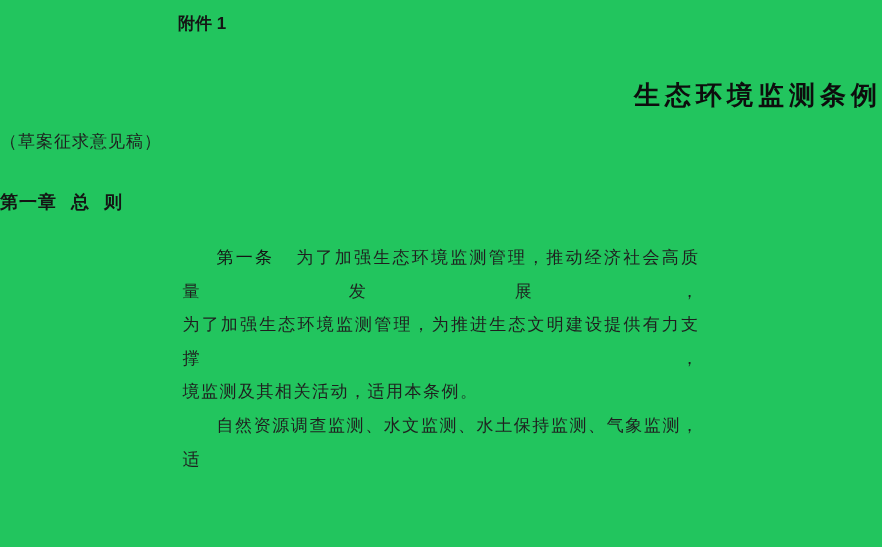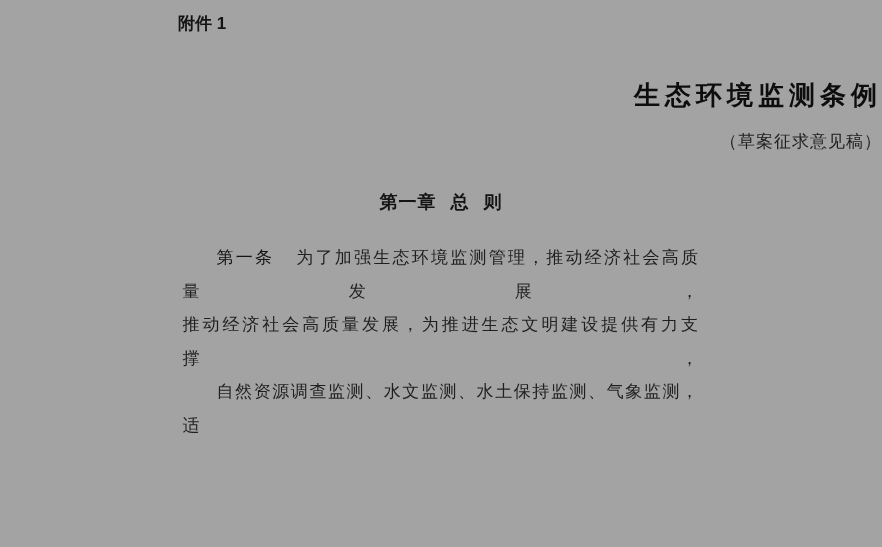--- a/index.html
+++ b/index.html
@@ -9,21 +9,21 @@
   body {
     width: 882px;
     height: 547px;
     overflow: hidden;
     background: #f2f2f2;
   }
   .page {
     position: relative;
     width: 882px;
     height: 547px;
-    background: #a3a3a3;
+    background: #22c55e;
     color: #1f1f1f;
     overflow: hidden;
     font-family: "Liberation Serif", "DejaVu Serif", serif;
   }
   .attachment {
     padding-top: 13px;
     margin-left: 178px;
     font-family: "Liberation Sans", "DejaVu Sans", sans-serif;
     font-weight: 700;
     font-size: 17px;
@@ -35,29 +35,28 @@
     text-align: right;
     font-family: "Liberation Serif", "DejaVu Serif", serif;
     font-weight: 700;
     font-size: 26px;
     line-height: 36px;
     letter-spacing: 5px;
     color: #0d0d0d;
   }
   .doc-subtitle {
     margin-top: 17px;
-    text-align: right;
+    text-align: left;
     font-size: 17px;
     line-height: 22px;
     letter-spacing: 1px;
     color: #1f1f1f;
   }
   .chapter {
     margin-top: 37px;
-    text-align: center;
     font-family: "Liberation Sans", "DejaVu Sans", sans-serif;
     font-weight: 700;
     font-size: 18px;
     line-height: 24px;
     letter-spacing: 1px;
     word-spacing: 8px;
     color: #141414;
   }
   .body-block {
     width: 517px;
@@ -93,16 +92,17 @@
   <div class="attachment">附件 1</div>
 
   <div class="doc-title">生态环境监测条例</div>
 
   <div class="doc-subtitle">（草案征求意见稿）</div>
 
   <div class="chapter">第一章 总 则</div>
 
   <div class="body-block" id="body-lines">
       <div class="body-line indent justify"><span class="article-no">第一条</span><span>为了加强生态环境监测管理，推动经济社会高质量发展，</span></div>
-      <div class="body-line justify"><span>推动经济社会高质量发展，为推进生态文明建设提供有力支撑，</span></div>
+      <div class="body-line justify"><span>为了加强生态环境监测管理，为推进生态文明建设提供有力支撑，</span></div>
+      <div class="body-line"><span>境监测及其相关活动，适用本条例。</span></div>
       <div class="body-line indent justify"><span>自然资源调查监测、水文监测、水土保持监测、气象监测，适</span></div>
     </div>
 </div>
 
 </body></html>

